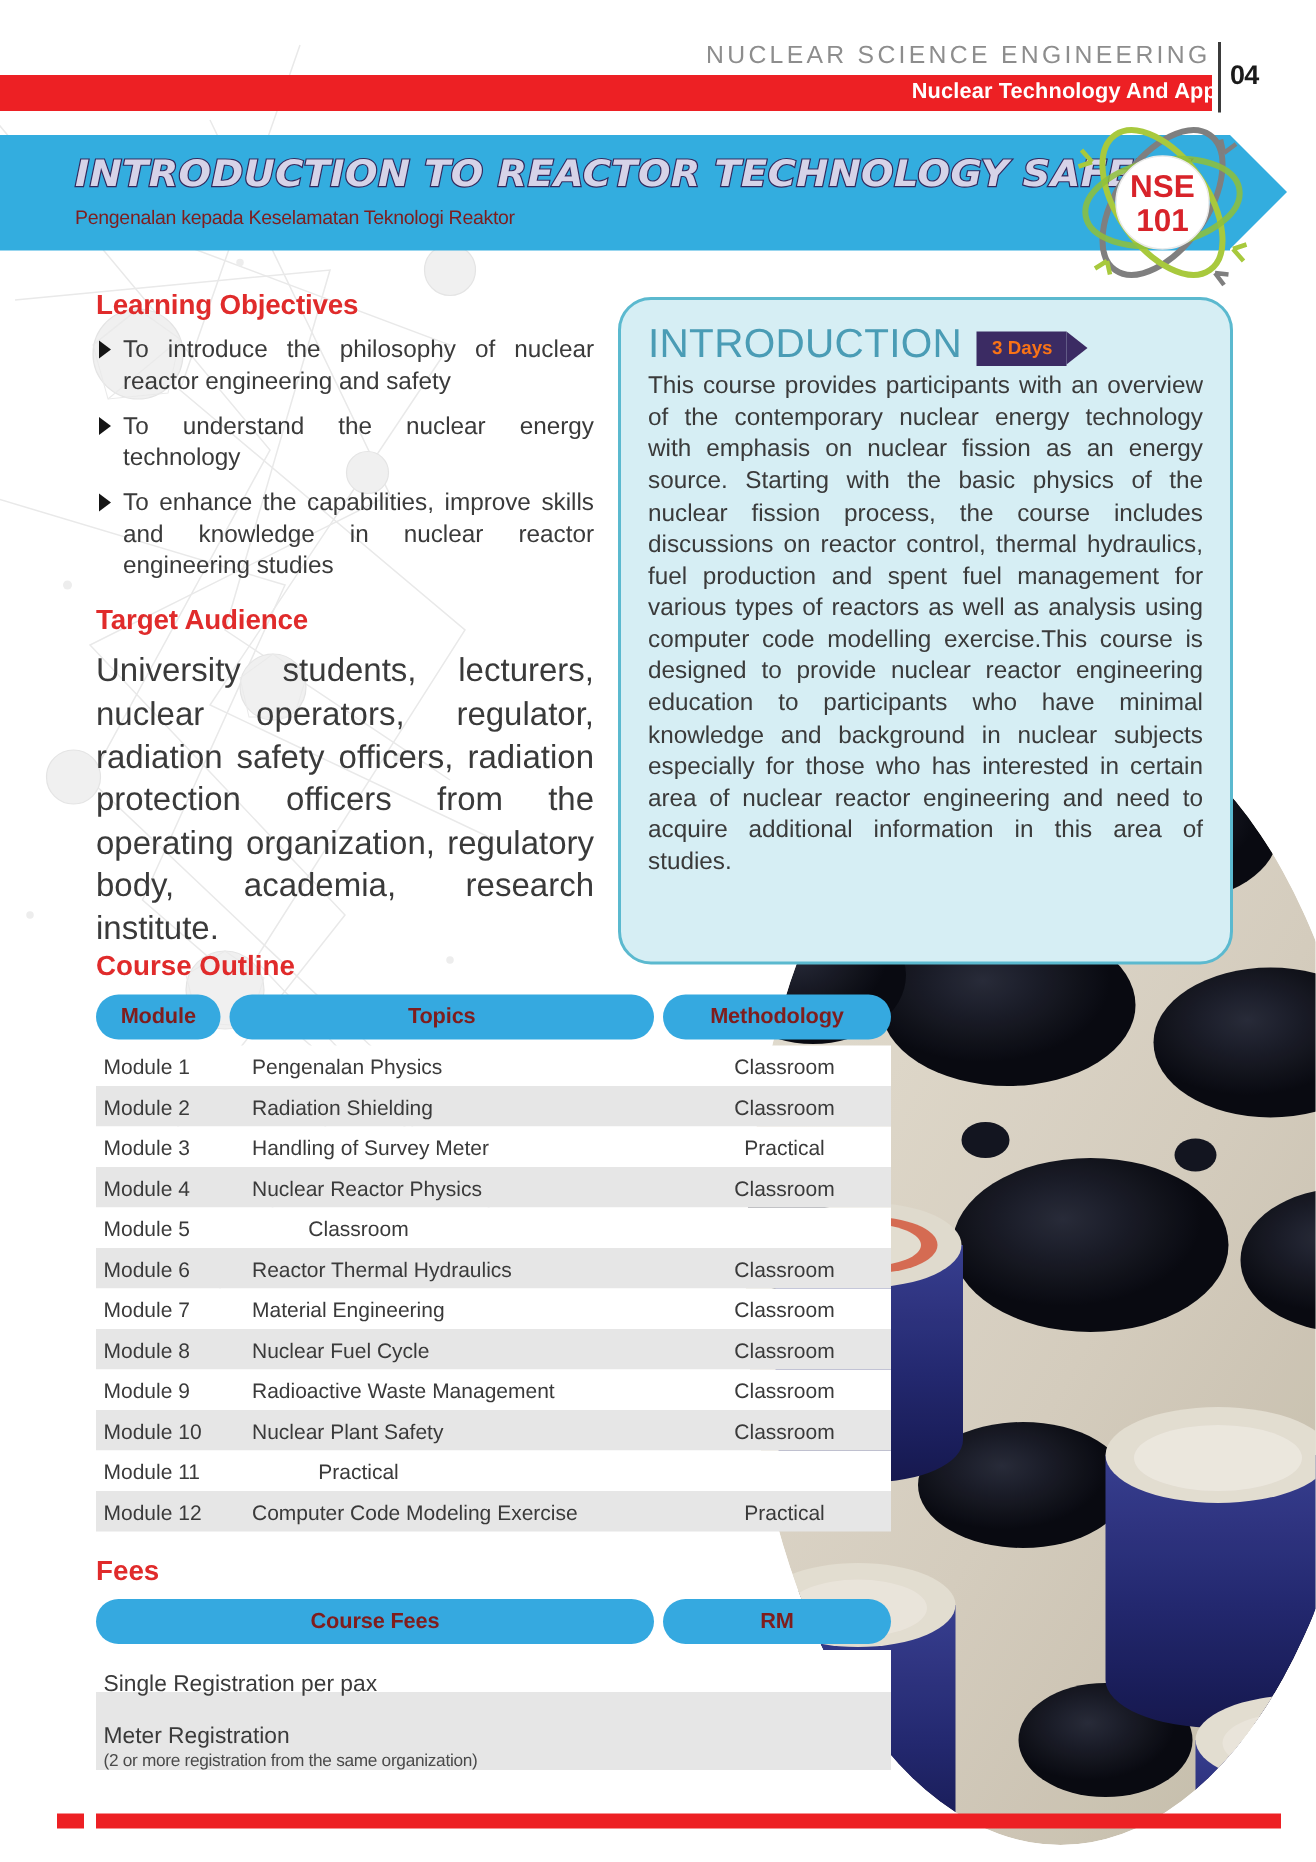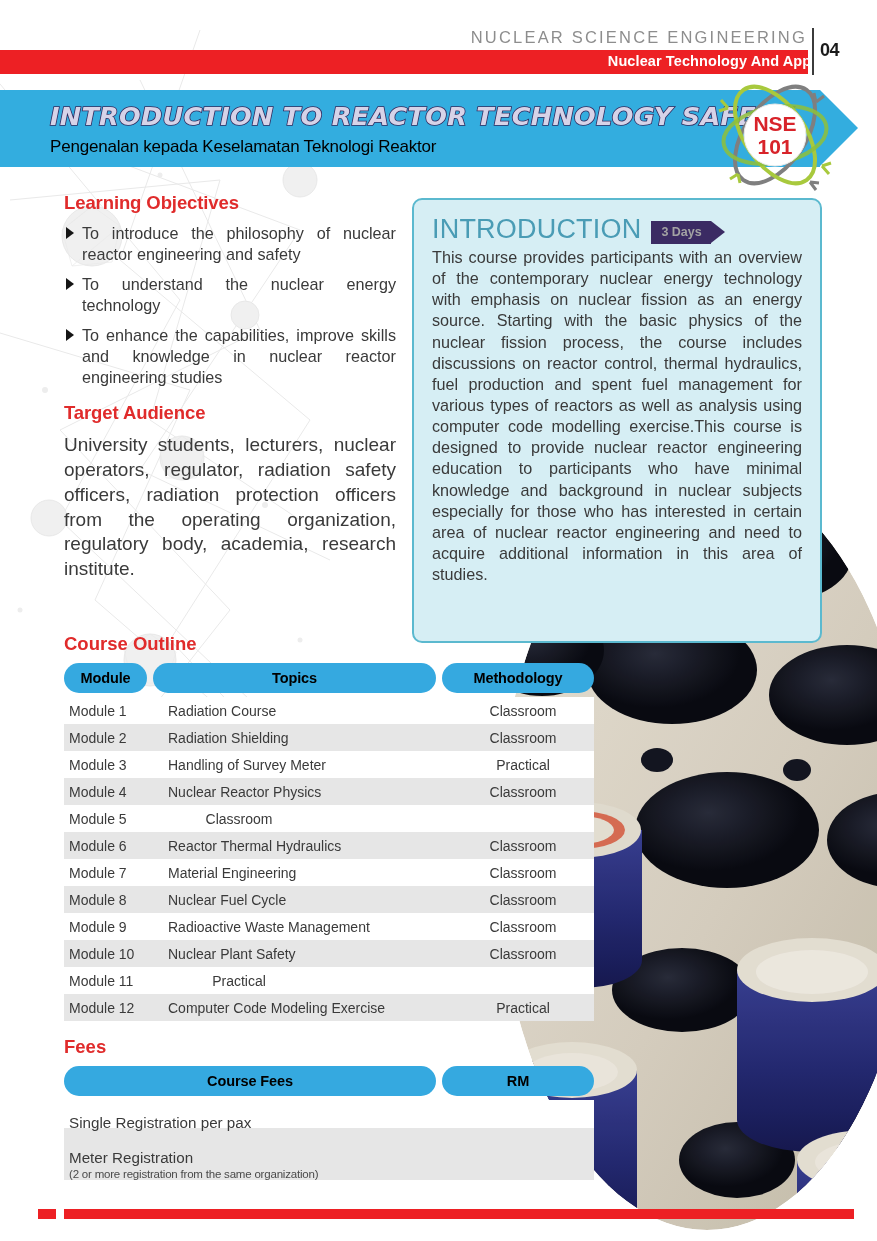--- a/index.html
+++ b/index.html
@@ -116,22 +116,22 @@
     paint-order: stroke fill;
     white-space: nowrap;
     font-family: "DejaVu Sans", sans-serif;
     transform: scaleY(0.95);
     transform-origin: left top;
   }
   #course-subtitle {
     position: absolute;
     left: 50px;
     top: 47px;
-    font-size: 17px;
-    color: #000000;
+    font-size: 13px;
+    color: #7f1d1d;
     font-weight: 400;
     white-space: nowrap;
     letter-spacing: -0.2px;
   }
 
   
   #nse-logo {
     position: absolute;
     left: 700px;
     top: 78px;
@@ -170,37 +170,37 @@
     position: absolute;
     left: 2px;
     top: 4px;
     width: 0; height: 0;
     border-top: 6px solid transparent;
     border-bottom: 6px solid transparent;
     border-left: 8px solid #151515;
   }
   #target-audience-head { margin-top: 14px; }
   #target-audience-body {
-    font-size: 19px;
+    font-size: 22px;
     line-height: 1.30;
     color: #3a3a3a;
     text-align: justify;
     text-justify: inter-word;
   }
 
   
   #intro-panel {
     position: absolute;
     left: 412px;
     top: 198px;
     width: 410px;
     height: 445px;
     background: #d6eef4;
     border: 2px solid #5bb9cf;
-    border-radius: 10px;
+    border-radius: 22px;
     z-index: 5;
     padding: 14px 18px 10px 18px;
   }
   #intro-head-row {
     display: flex;
     align-items: center;
     gap: 10px;
     margin-bottom: 2px;
   }
   #intro-title {
@@ -211,21 +211,21 @@
   }
   #days-badge-wrap {
     position: relative;
     display: flex;
     align-items: center;
     height: 23px;
     margin-top: 5px;
   }
   #days-badge {
     background: #3b2b63;
-    color: #a3a3a3;
+    color: #f97316;
     font-size: 12.5px;
     font-weight: bold;
     padding: 4px 9px 4px 10px;
     height: 23px;
     display: flex;
     align-items: center;
     line-height: 1;
   }
   #days-badge-arrow {
     width: 0; height: 0;
@@ -257,21 +257,21 @@
     width: 530px;
     z-index: 5;
   }
   .pill-row {
     display: flex;
     gap: 6px;
     margin-bottom: 4px;
   }
   .pill {
     background: #35a9e0;
-    color: #000000;
+    color: #7f1d1d;
     font-weight: bold;
     font-size: 14.5px;
     border-radius: 16px;
     height: 30px;
     display: flex;
     align-items: center;
     justify-content: center;
     letter-spacing: -0.1px;
   }
   .pill-module { width: 83px; }
@@ -518,21 +518,21 @@
 <div id="outline-head">Course Outline</div>
 <div id="outline-table">
   <div class="pill-row">
     <div class="pill pill-module">Module</div>
     <div class="pill pill-topics">Topics</div>
     <div class="pill pill-method">Methodology</div>
   </div>
   <div id="outline-rows">
       <div class="data-row odd">
         <div class="cell-module">Module 1</div>
-        <div class="cell-topic">Radiation Course</div>
+        <div class="cell-topic">Pengenalan Physics</div>
         <div class="cell-method">Classroom</div>
       </div>
       <div class="data-row even">
         <div class="cell-module">Module 2</div>
         <div class="cell-topic">Radiation Shielding</div>
         <div class="cell-method">Classroom</div>
       </div>
       <div class="data-row odd">
         <div class="cell-module">Module 3</div>
         <div class="cell-topic">Handling of Survey Meter</div>

